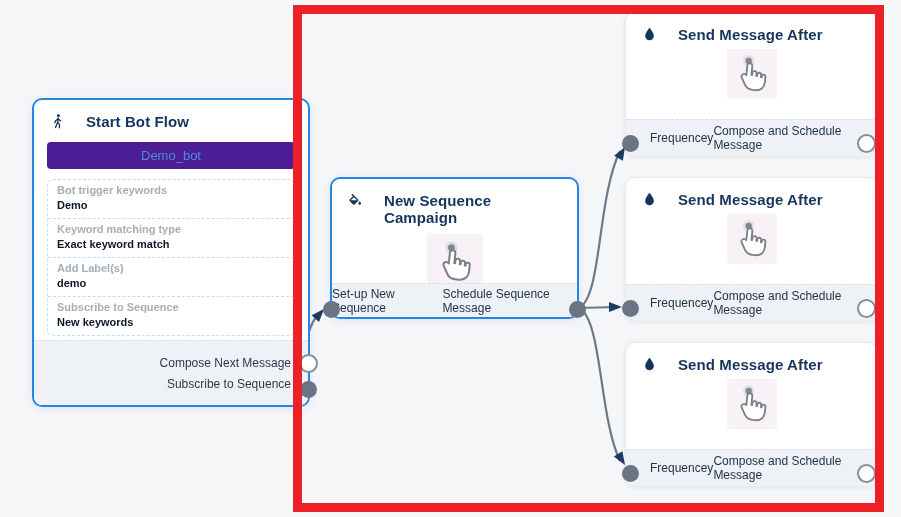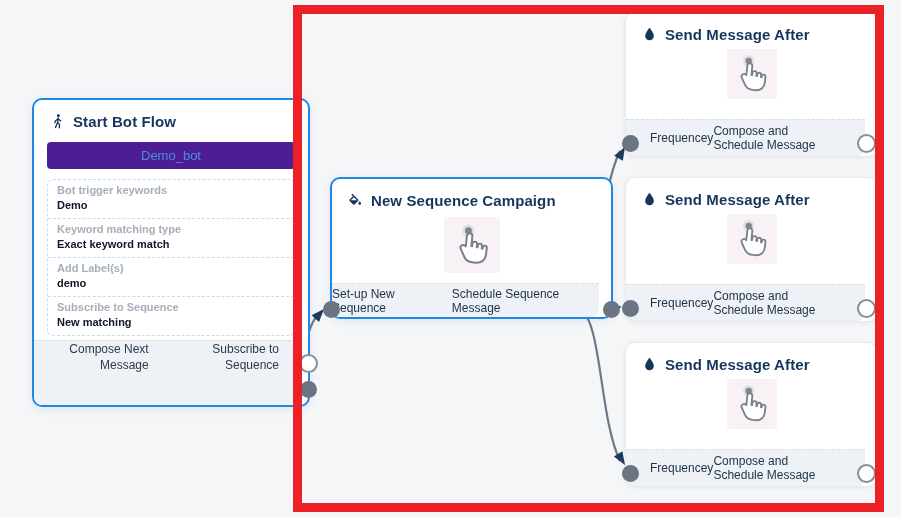--- a/index.html
+++ b/index.html
@@ -2,33 +2,33 @@
 <html><head>
 <meta charset="utf-8">
 <style>
   html,body{margin:0;padding:0;}
   body{font-family:"Liberation Sans",sans-serif;}
   .canvas{position:relative;width:901px;height:517px;background:#f5f6f8;overflow:hidden;}
   svg.edges{position:absolute;left:0;top:0;z-index:1;pointer-events:none;}
   .node{position:absolute;background:#fff;border-radius:10px;z-index:2;box-sizing:border-box;}
   .blue-node{border:2px solid #2088e4;box-shadow:0 2px 8px rgba(30,80,160,.10);}
   .white-node{border:1px solid #e7eaef;box-shadow:0 1px 5px rgba(40,50,70,.08);}
-  .node-header{display:flex;align-items:flex-start;gap:7px;padding:13px 15px 6px 15px;}
+  .node-header{display:flex;align-items:flex-start;gap:20px;padding:13px 15px 6px 15px;}
   .node-title{font-size:15px;font-weight:700;color:#16355c;letter-spacing:.1px;}
   .hicon{display:inline-flex;width:17px;height:17px;flex:0 0 auto;}
   .bot-pill{margin:6px 13px 0 13px;height:27px;line-height:27px;text-align:center;
     background:#4c1d95;color:#4a8fd3;font-size:13px;border-radius:4px;cursor:pointer;}
   .fields{margin:10px 13px 0 13px;border:1px dashed #c3ddf1;border-radius:6px;overflow:hidden;}
   .field{padding:3px 9px 4px 9px;font-weight:bold;}
   .field + .field{border-top:1px dashed #c3ddf1;}
   .f-label{font-size:11px;color:#a6aeb8;line-height:14px;}
   .f-value{font-size:11px;color:#0f172a;line-height:17px;}
-  .node-footer{position:absolute;left:0;right:12px;bottom:0;background:#eef1f5;
+  .node-footer{position:absolute;left:0;right:0;bottom:0;background:#eef1f5;
     border-top:1.5px dashed #d9dee4;border-radius:0 0 8px 8px;}
-  .start-footer{height:64px;display:flex;flex-direction:row;justify-content:center;gap:5px;}
+  .start-footer{height:64px;display:flex;flex-direction:column;justify-content:center;gap:5px;}
   .port-row{text-align:right;padding-right:17px;font-size:12px;color:#2b3a4d;line-height:16px;}
   .center-footer{height:33px;display:flex;align-items:center;justify-content:center;gap:9px;
     font-size:12px;color:#22364a;}
   .split-footer{height:36px;display:flex;align-items:center;font-size:12px;color:#22364a;}
   .split-footer .in-label{padding-left:24px;}
   .split-footer .out-label{margin-left:auto;padding-right:31px;}
   .body-icon{display:flex;align-items:center;justify-content:center;
     width:56px;height:56px;margin:2px auto 0 auto;background:#f8f1f6;border-radius:3px;cursor:pointer;}
   .connector{position:absolute;box-sizing:border-box;border-radius:50%;z-index:4;cursor:crosshair;}
   .connector.filled{width:17px;height:17px;background:#6b7483;}
@@ -80,32 +80,32 @@
       <div class="field">
         <div class="f-label">Keyword matching type</div>
         <div class="f-value">Exact keyword match</div>
       </div>
       <div class="field">
         <div class="f-label">Add Label(s)</div>
         <div class="f-value">demo</div>
       </div>
       <div class="field">
         <div class="f-label">Subscribe to Sequence</div>
-        <div class="f-value">New matching</div>
+        <div class="f-value">New keywords</div>
       </div>
     </div>
     <div class="node-footer start-footer">
       <div class="port-row">Compose Next Message</div>
       <div class="port-row">Subscribe to Sequence</div>
     </div>
     <div class="connector outline" style="right:-10px;top:254px;"></div>
     <div class="connector filled" style="right:-9px;top:281px;"></div>
   </div>
 
-  <div class="node blue-node" style="left:330px;top:177px;width:283px;height:142px;">
+  <div class="node blue-node" style="left:330px;top:177px;width:249px;height:142px;">
     <div class="node-header">
       <span class="hicon">
         <svg viewBox="0 0 24 24" width="17" height="17" fill="#16355c">
           <path transform="translate(0.5,2.5) scale(0.92)" d="M16.56 8.94 7.62 0 6.21 1.41l2.38 2.38-5.15 5.15c-.59.59-.59 1.54 0 2.12l5.5 5.5c.29.29.68.44 1.06.44s.77-.15 1.06-.44l5.5-5.5c.59-.58.59-1.53 0-2.12zM5.21 10 10 5.21 14.79 10zM19 11.5s-2 2.17-2 3.5c0 1.1.9 2 2 2s2-.9 2-2c0-1.33-2-3.5-2-3.5z"></path>
         </svg>
       </span>
       <span class="node-title">New Sequence Campaign</span>
     </div>
     <div class="body-icon">
       <svg viewBox="0 0 32 32" width="46" height="50">

